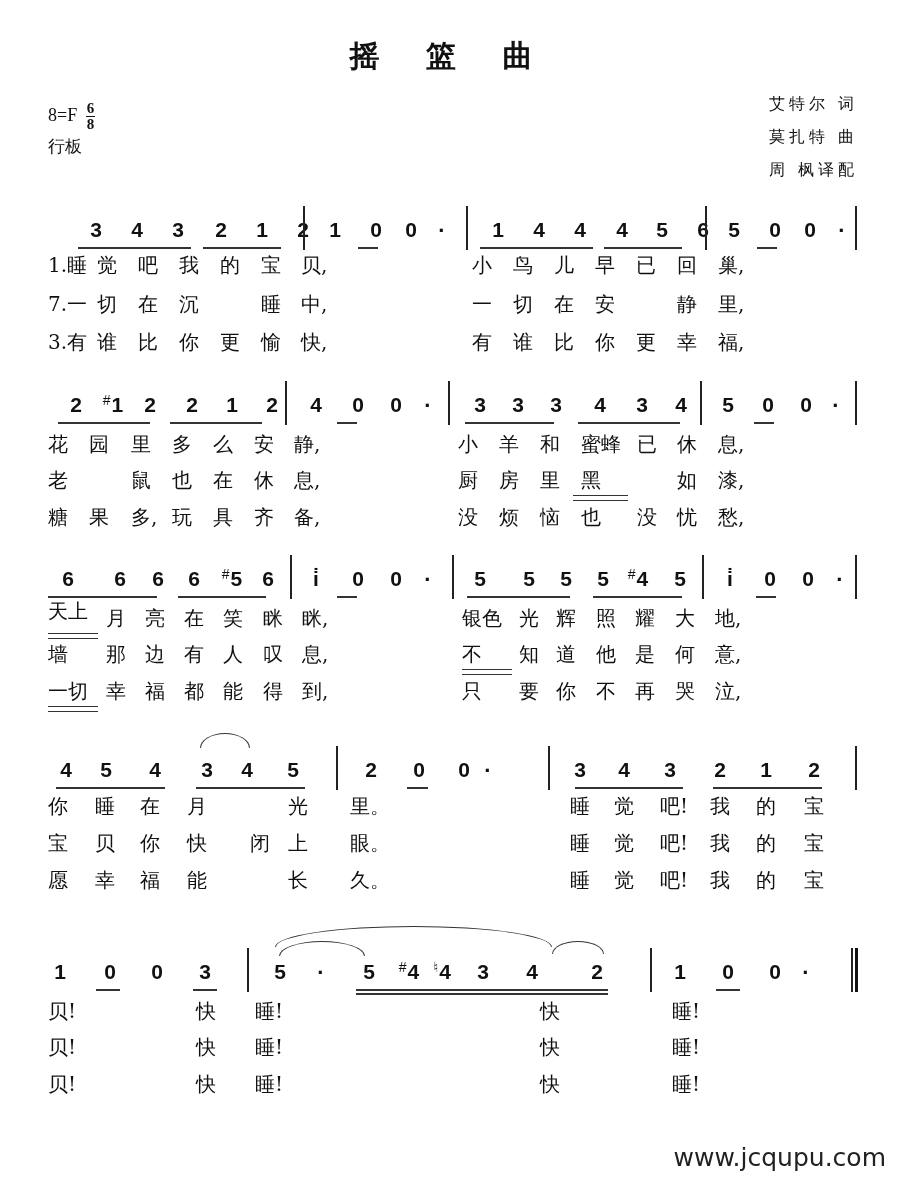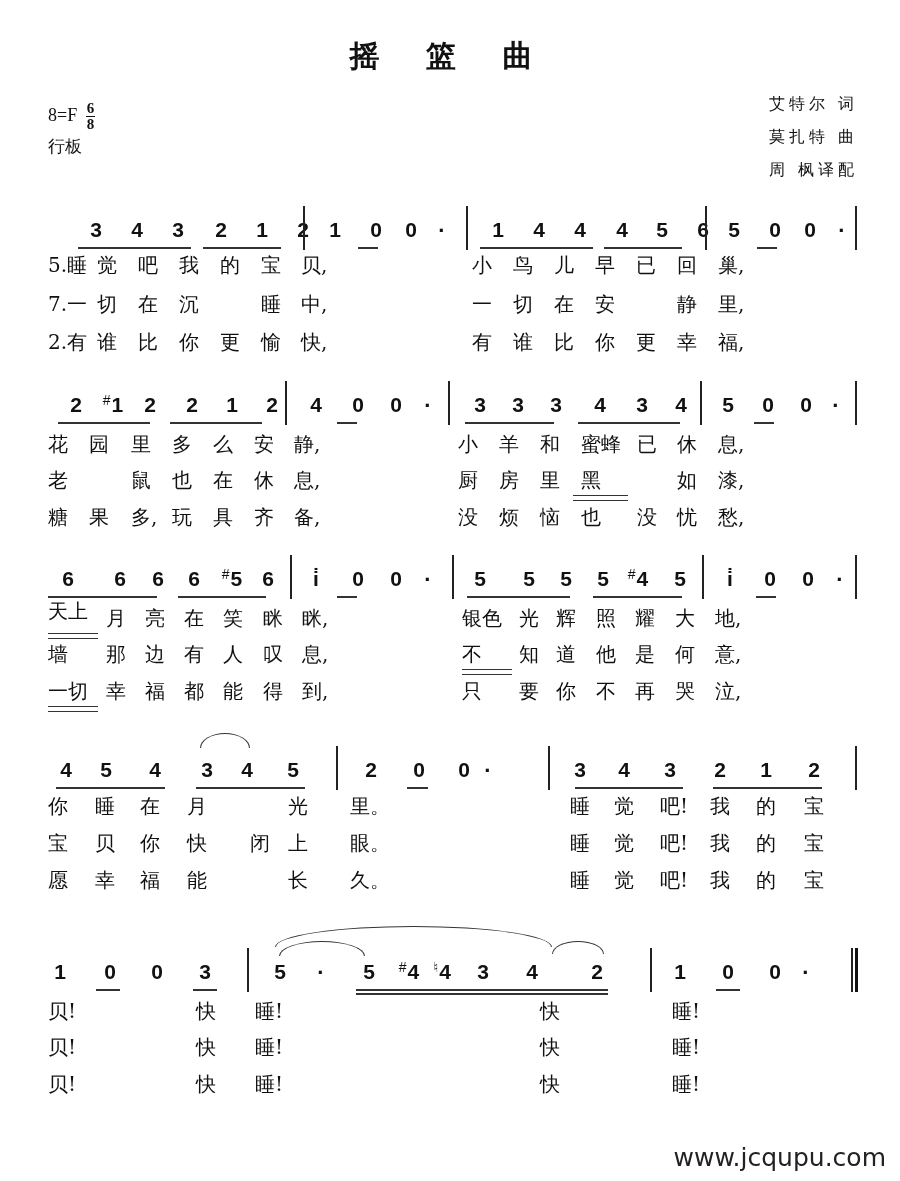--- a/index.html
+++ b/index.html
@@ -63,21 +63,21 @@
     <div class="abs uline" style="left: 78px; top: 247px; width: 113px;"></div>
     <div class="abs uline" style="left: 203px; top: 247px; width: 78px;"></div>
     <div class="abs uline" style="left: 358px; top: 247px; width: 20px;"></div>
     <div class="abs uline" style="left: 480px; top: 247px; width: 113px;"></div>
     <div class="abs uline" style="left: 604px; top: 247px; width: 78px;"></div>
     <div class="abs uline" style="left: 757px; top: 247px; width: 20px;"></div>
     <div class="abs bar" style="left: 303px; top: 206px; height: 44px;"></div>
     <div class="abs bar" style="left: 466px; top: 206px; height: 44px;"></div>
     <div class="abs bar" style="left: 705px; top: 206px; height: 44px;"></div>
     <div class="abs bar" style="left: 855px; top: 206px; height: 44px;"></div>
-    <div class="abs lyr" style="left: 48px; top: 252px;">5.睡</div>
+    <div class="abs lyr" style="left: 48px; top: 252px;">1.睡</div>
     <div class="abs lyr" style="left: 97px; top: 252px;">觉</div>
     <div class="abs lyr" style="left: 138px; top: 252px;">吧</div>
     <div class="abs lyr" style="left: 179px; top: 252px;">我</div>
     <div class="abs lyr" style="left: 220px; top: 252px;">的</div>
     <div class="abs lyr" style="left: 261px; top: 252px;">宝</div>
     <div class="abs lyr" style="left: 301px; top: 252px;">贝,</div>
     <div class="abs lyr" style="left: 472px; top: 252px;">小</div>
     <div class="abs lyr" style="left: 513px; top: 252px;">鸟</div>
     <div class="abs lyr" style="left: 554px; top: 252px;">儿</div>
     <div class="abs lyr" style="left: 595px; top: 252px;">早</div>
@@ -89,21 +89,21 @@
     <div class="abs lyr" style="left: 138px; top: 291px;">在</div>
     <div class="abs lyr" style="left: 179px; top: 291px;">沉</div>
     <div class="abs lyr" style="left: 261px; top: 291px;">睡</div>
     <div class="abs lyr" style="left: 301px; top: 291px;">中,</div>
     <div class="abs lyr" style="left: 472px; top: 291px;">一</div>
     <div class="abs lyr" style="left: 513px; top: 291px;">切</div>
     <div class="abs lyr" style="left: 554px; top: 291px;">在</div>
     <div class="abs lyr" style="left: 595px; top: 291px;">安</div>
     <div class="abs lyr" style="left: 677px; top: 291px;">静</div>
     <div class="abs lyr" style="left: 718px; top: 291px;">里,</div>
-    <div class="abs lyr" style="left: 48px; top: 329px;">2.有</div>
+    <div class="abs lyr" style="left: 48px; top: 329px;">3.有</div>
     <div class="abs lyr" style="left: 97px; top: 329px;">谁</div>
     <div class="abs lyr" style="left: 138px; top: 329px;">比</div>
     <div class="abs lyr" style="left: 179px; top: 329px;">你</div>
     <div class="abs lyr" style="left: 220px; top: 329px;">更</div>
     <div class="abs lyr" style="left: 261px; top: 329px;">愉</div>
     <div class="abs lyr" style="left: 301px; top: 329px;">快,</div>
     <div class="abs lyr" style="left: 472px; top: 329px;">有</div>
     <div class="abs lyr" style="left: 513px; top: 329px;">谁</div>
     <div class="abs lyr" style="left: 554px; top: 329px;">比</div>
     <div class="abs lyr" style="left: 595px; top: 329px;">你</div>

